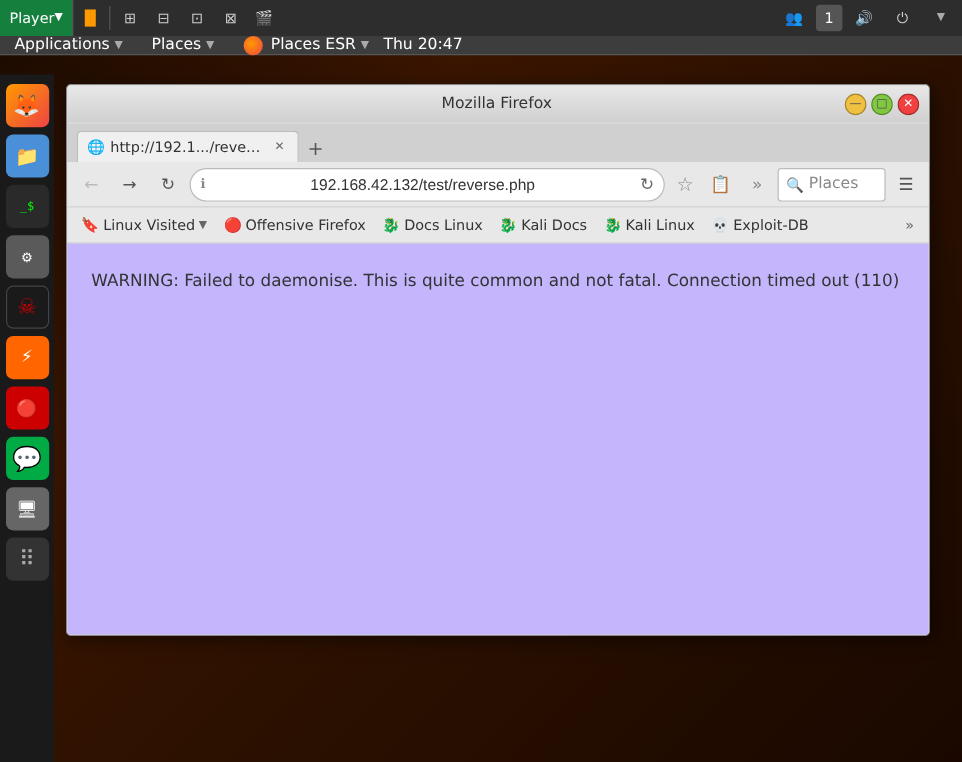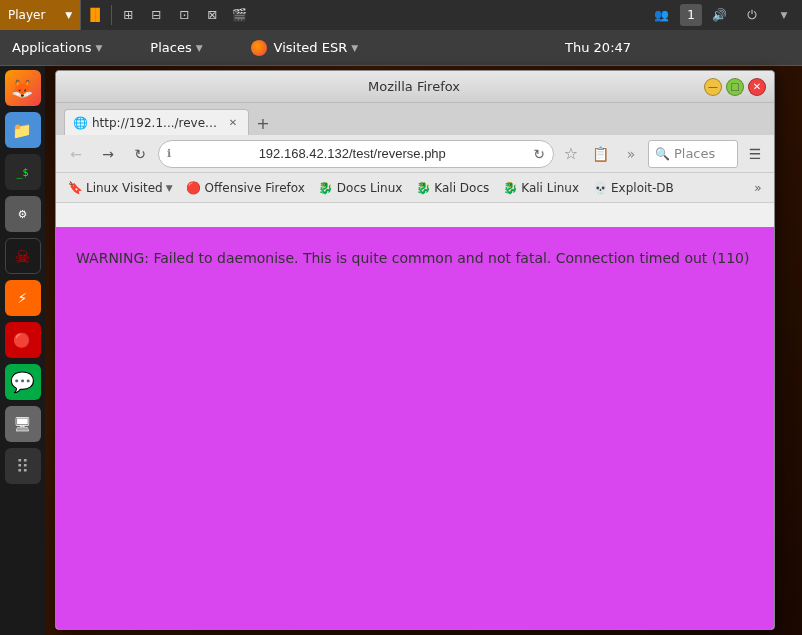--- a/index.html
+++ b/index.html
@@ -38,24 +38,24 @@
 
     .panel-left {
       display: flex;
       align-items: center;
       gap: 0;
     }
 
     .player-btn {
       display: flex;
       align-items: center;
-      gap: 20px;
+      gap: 0;
       padding: 0 8px;
       height: 30px;
-      background: #a16207;
+      background: #15803d;
       border-right: 1px solid #555;
       cursor: pointer;
       color: #fff;
     }
 
     .panel-icon-btn {
       display: flex;
       align-items: center;
       justify-content: center;
       width: 28px;
@@ -110,29 +110,28 @@
       font-size: 12px;
       cursor: pointer;
     }
 
     
     .app-menu-bar {
       position: absolute;
       top: 30px;
       left: 0;
       right: 0;
-      height: 36px;
+      height: 16px;
       background: #3d3d3d;
       display: flex;
       align-items: center;
       z-index: 100;
       color: #fff;
       font-size: 13px;
       border-bottom: 1px solid #555;
-      gap: 24px;
     }
 
     .menu-item {
       display: flex;
       align-items: center;
       gap: 4px;
       padding: 0 12px;
       height: 32px;
       cursor: pointer;
       color: #fff;
@@ -147,21 +146,20 @@
       width: 16px;
       height: 16px;
       border-radius: 50%;
       background: radial-gradient(circle at 40% 40%, #f90, #e44);
       display: inline-block;
       margin-right: 3px;
     }
 
     .menu-time {
       flex: 1;
-      text-align: center;
       color: #fff;
     }
 
     
     .left-sidebar {
       position: absolute;
       top: 62px;
       left: 0;
       width: 45px;
       bottom: 0;
@@ -196,21 +194,21 @@
     .icon-green { background: #00aa44; color: #fff; font-size: 20px; }
     .icon-chip { background: #666; color: #fff; font-size: 14px; }
     .icon-grid { background: #333; color: #aaa; font-size: 14px; }
 
     
     .browser-window {
       position: absolute;
       top: 70px;
       left: 55px;
       width: 720px;
-      height: 560px;
+      height: 460px;
       background: #f0f0f0;
       border: 1px solid #888;
       border-radius: 4px;
       box-shadow: 3px 3px 15px rgba(0,0,0,0.5);
       z-index: 200;
       display: flex;
       flex-direction: column;
       overflow: hidden;
     }
 
@@ -466,24 +464,23 @@
       align-items: center;
       justify-content: center;
       cursor: pointer;
       color: #666;
       font-size: 12px;
     }
 
     
     .browser-content {
       flex: 1;
-      background: #d946ef;
+      background: #c4b5fd;
       padding: 20px;
       overflow-y: auto;
-      margin-top: 24px;
     }
 
     .page-warning {
       font-size: 14px;
       color: #333;
       line-height: 1.6;
     }
   </style>
 </head>
 <body>
@@ -518,21 +515,21 @@
   <div class="menu-item">
     <span>Applications</span>
     <span class="menu-chevron">▼</span>
   </div>
   <div class="menu-item">
     <span>Places</span>
     <span class="menu-chevron">▼</span>
   </div>
   <div class="menu-item">
     <span class="firefox-icon-menu"></span>
-    <span>Visited ESR</span>
+    <span>Places ESR</span>
     <span class="menu-chevron">▼</span>
   </div>
   <div class="menu-time">Thu 20:47</div>
 </div>
 
 <div class="left-sidebar">
   <div class="sidebar-icon icon-firefox">
     <span>🦊</span>
   </div>
   <div class="sidebar-icon icon-files">

